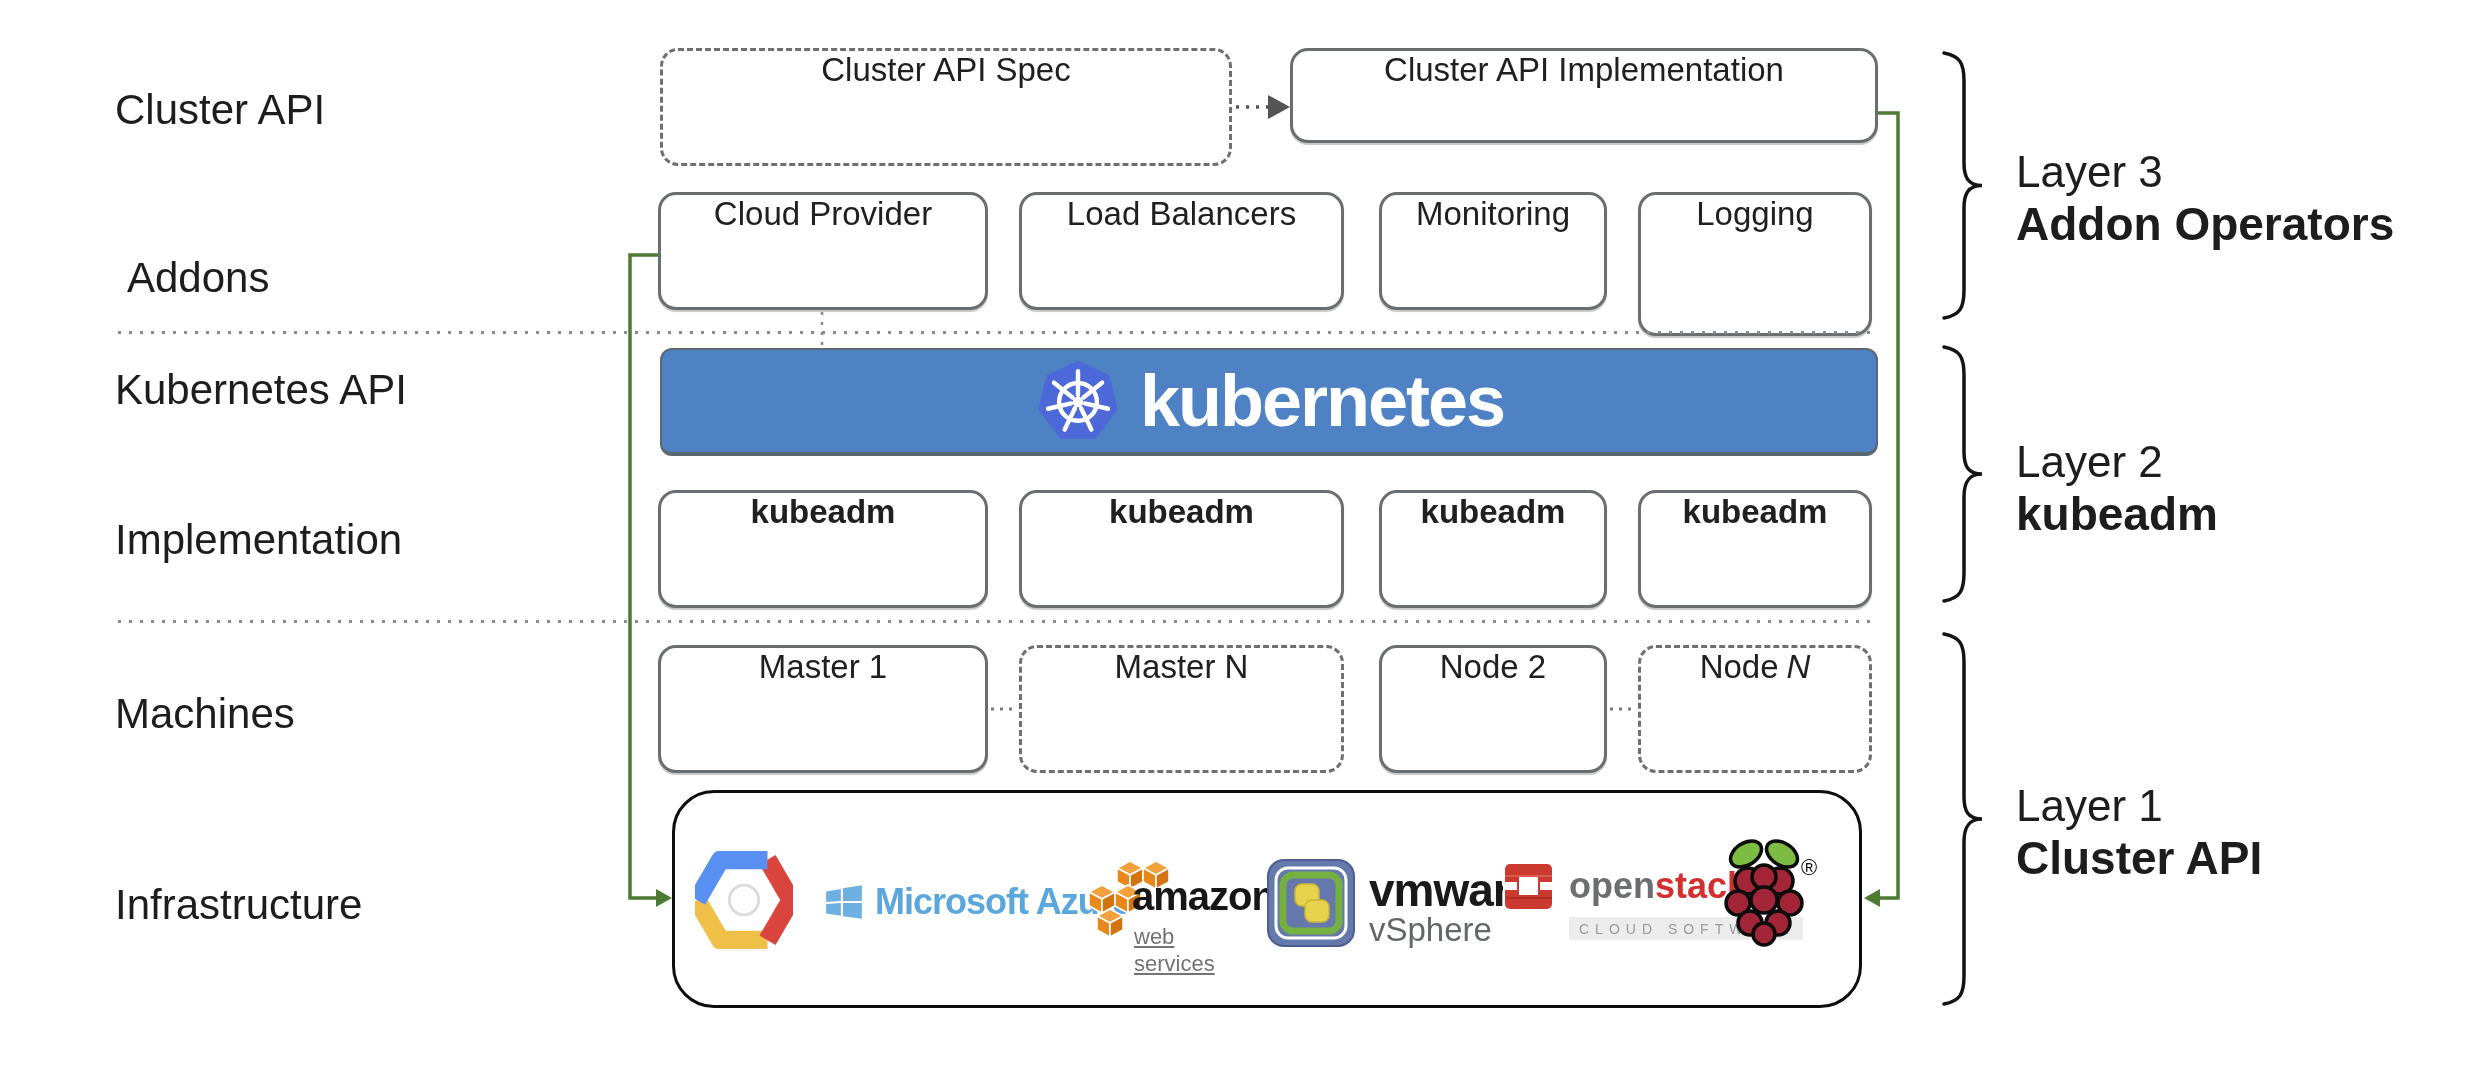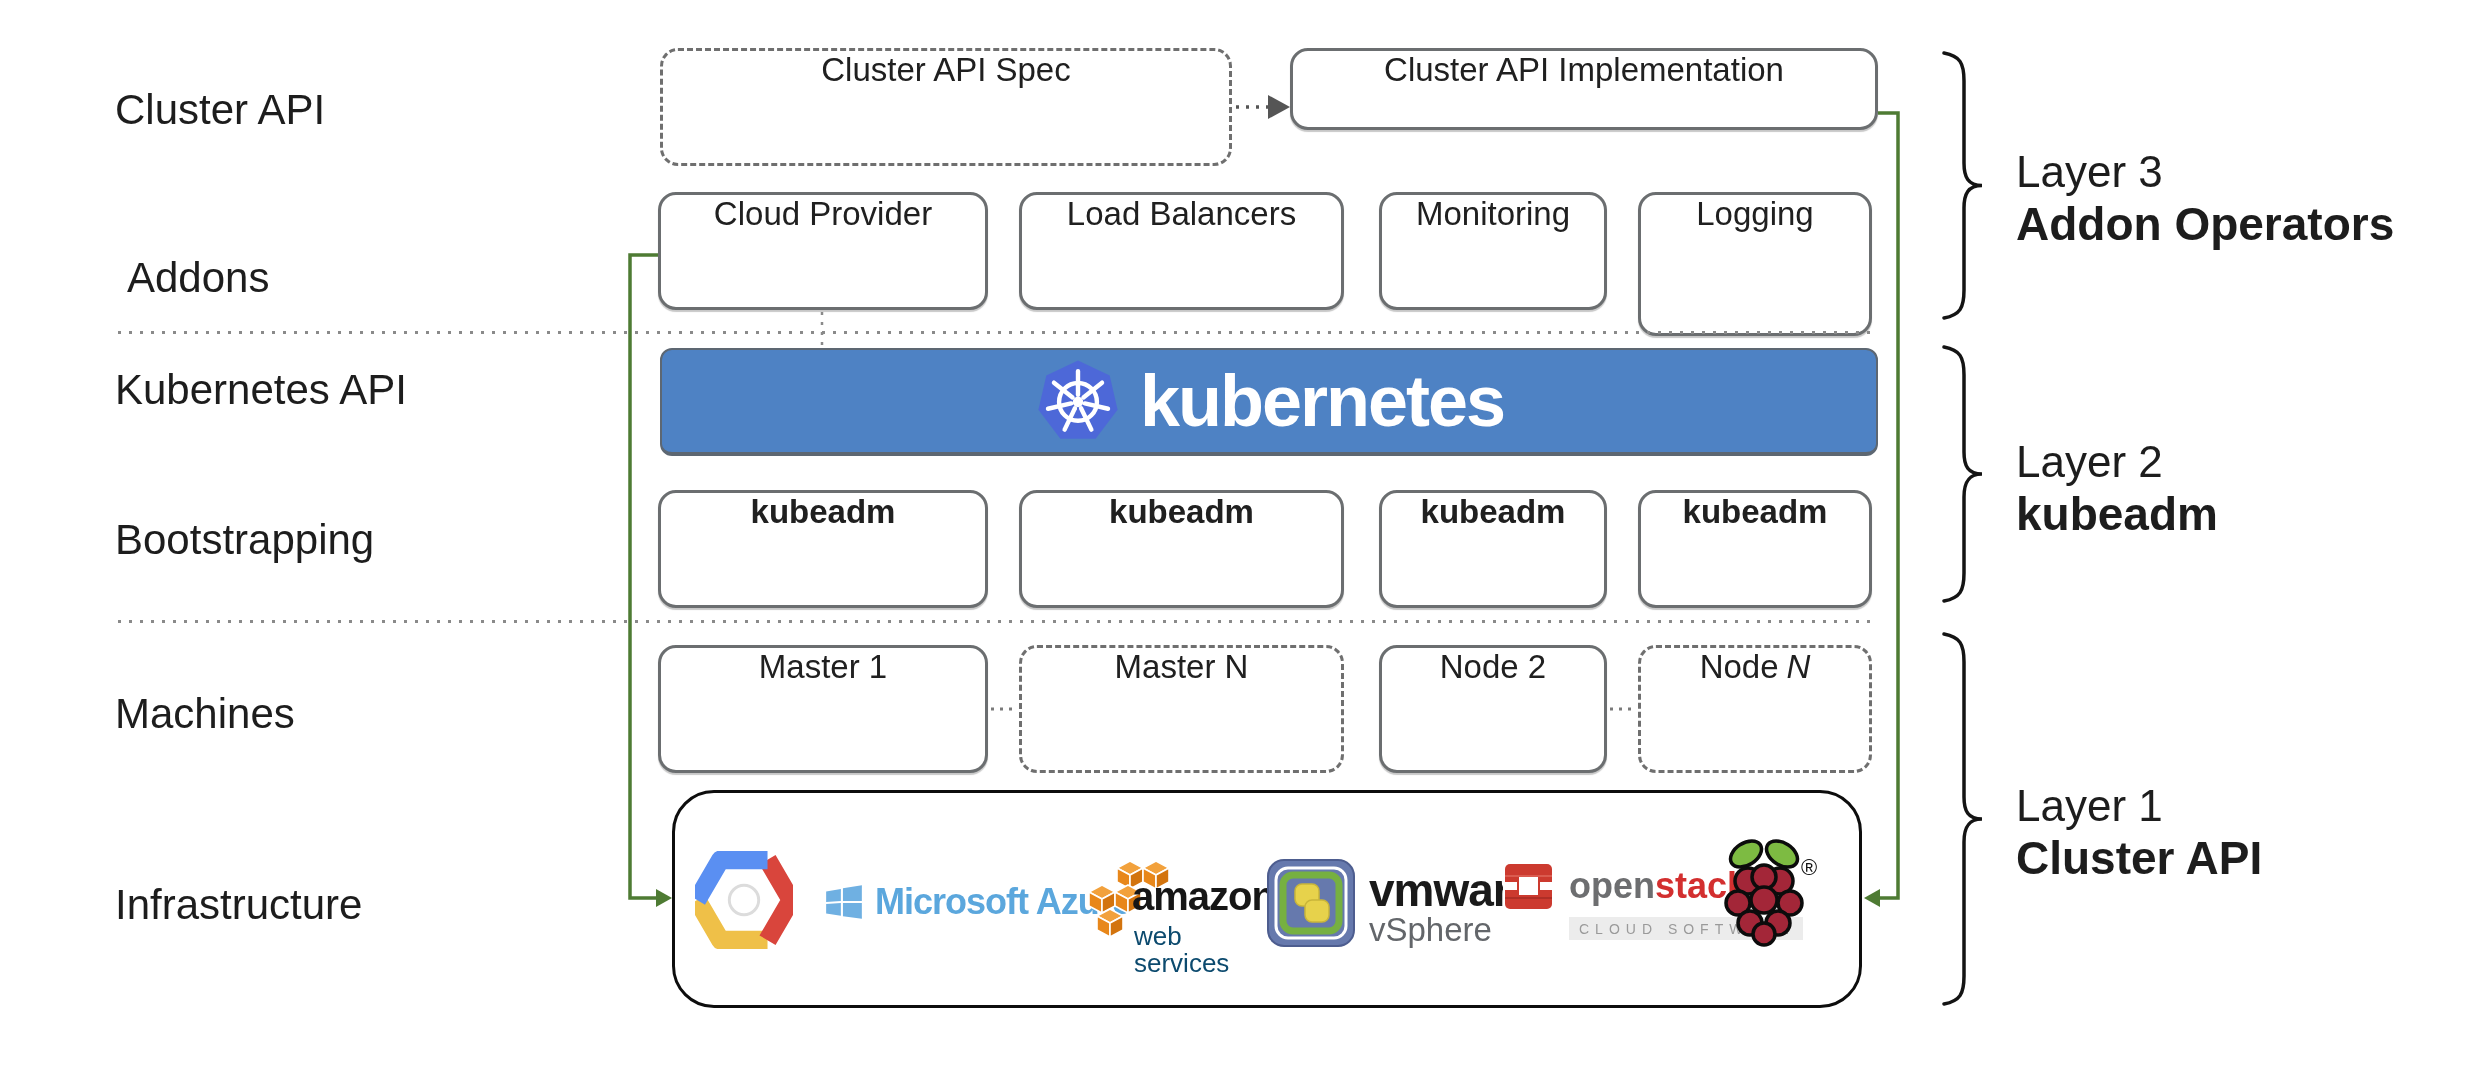--- a/index.html
+++ b/index.html
@@ -37,47 +37,47 @@
   .bracket{position:absolute;}
   .layer-label{position:absolute;white-space:nowrap;}
   .layer-label .t{font-size:44px;line-height:52px;}
   .layer-label .s{font-size:46px;line-height:52px;font-weight:bold;}
 
   #infra{position:absolute;left:672px;top:790px;width:1190px;height:218px;border:3.5px solid #0d0d0d;
          border-radius:42px;background:#fff;box-sizing:border-box;}
   .logo{position:absolute;}
   #azure-text{font-size:36px;font-weight:bold;color:var(--azure-blue);letter-spacing:-1px;}
   #aws-amazon{font-size:40px;font-weight:bold;letter-spacing:-1px;color:#161616;line-height:40px;}
-  #aws-web{font-size:26px;color:#0c4a6e;line-height:27px;letter-spacing:0px;}
+  #aws-web{font-size:22px;color:#737373;line-height:27px;letter-spacing:0px;text-decoration:underline;}
   #vmware-word{font-size:46px;font-weight:bold;color:#1a1a1a;line-height:46px;letter-spacing:-1px;}
   #vsphere-word{font-size:33px;color:#63666a;line-height:34px;}
   .os-open{font-size:36px;font-weight:bold;color:var(--openstack-gray);}
   .os-stack{font-size:36px;font-weight:bold;color:#d32f2f;}
   .os-tm{font-size:15px;font-weight:bold;color:#d32f2f;vertical-align:14px;}
   #os-sub{margin-top:4px;background:#ececec;color:#9a9a9a;font-size:14px;letter-spacing:6px;
           padding:4px 8px 3px 10px;display:inline-block;}
   #rpi-reg{position:absolute;font-size:22px;color:#111;}
   .it{font-style:italic;margin-left:8px;}
 </style>
 </head>
 <body>
 
 <div id="canvas">
 
   <div class="row-label" style="top:89px">Cluster API</div>
   <div class="row-label" style="top:257px;left:127px">Addons</div>
   <div class="row-label" style="top:369px">Kubernetes API</div>
-  <div class="row-label" style="top:519px">Bootstrapping</div>
+  <div class="row-label" style="top:519px">Implementation</div>
   <div class="row-label" style="top:693px">Machines</div>
   <div class="row-label" style="top:884px">Infrastructure</div>
 
   <div class="box dashed" style="left:660px;top:48px;width:572px;height:118px">
     <span>Cluster API Spec</span>
   </div>
-  <div class="box solid" style="left:1290px;top:48px;width:588px;height:82px">
+  <div class="box solid" style="left:1290px;top:48px;width:588px;height:95px">
     <span>Cluster API Implementation</span>
   </div>
 
   <div class="box solid" style="left:658px;top:192px;width:330px;height:118px">
     <span>Cloud Provider</span>
     </div>
   <div class="box solid" style="left:1379px;top:192px;width:228px;height:118px">
     <span>Monitoring</span>
     </div>
   <div class="box solid" style="left:1019px;top:192px;width:325px;height:118px">

